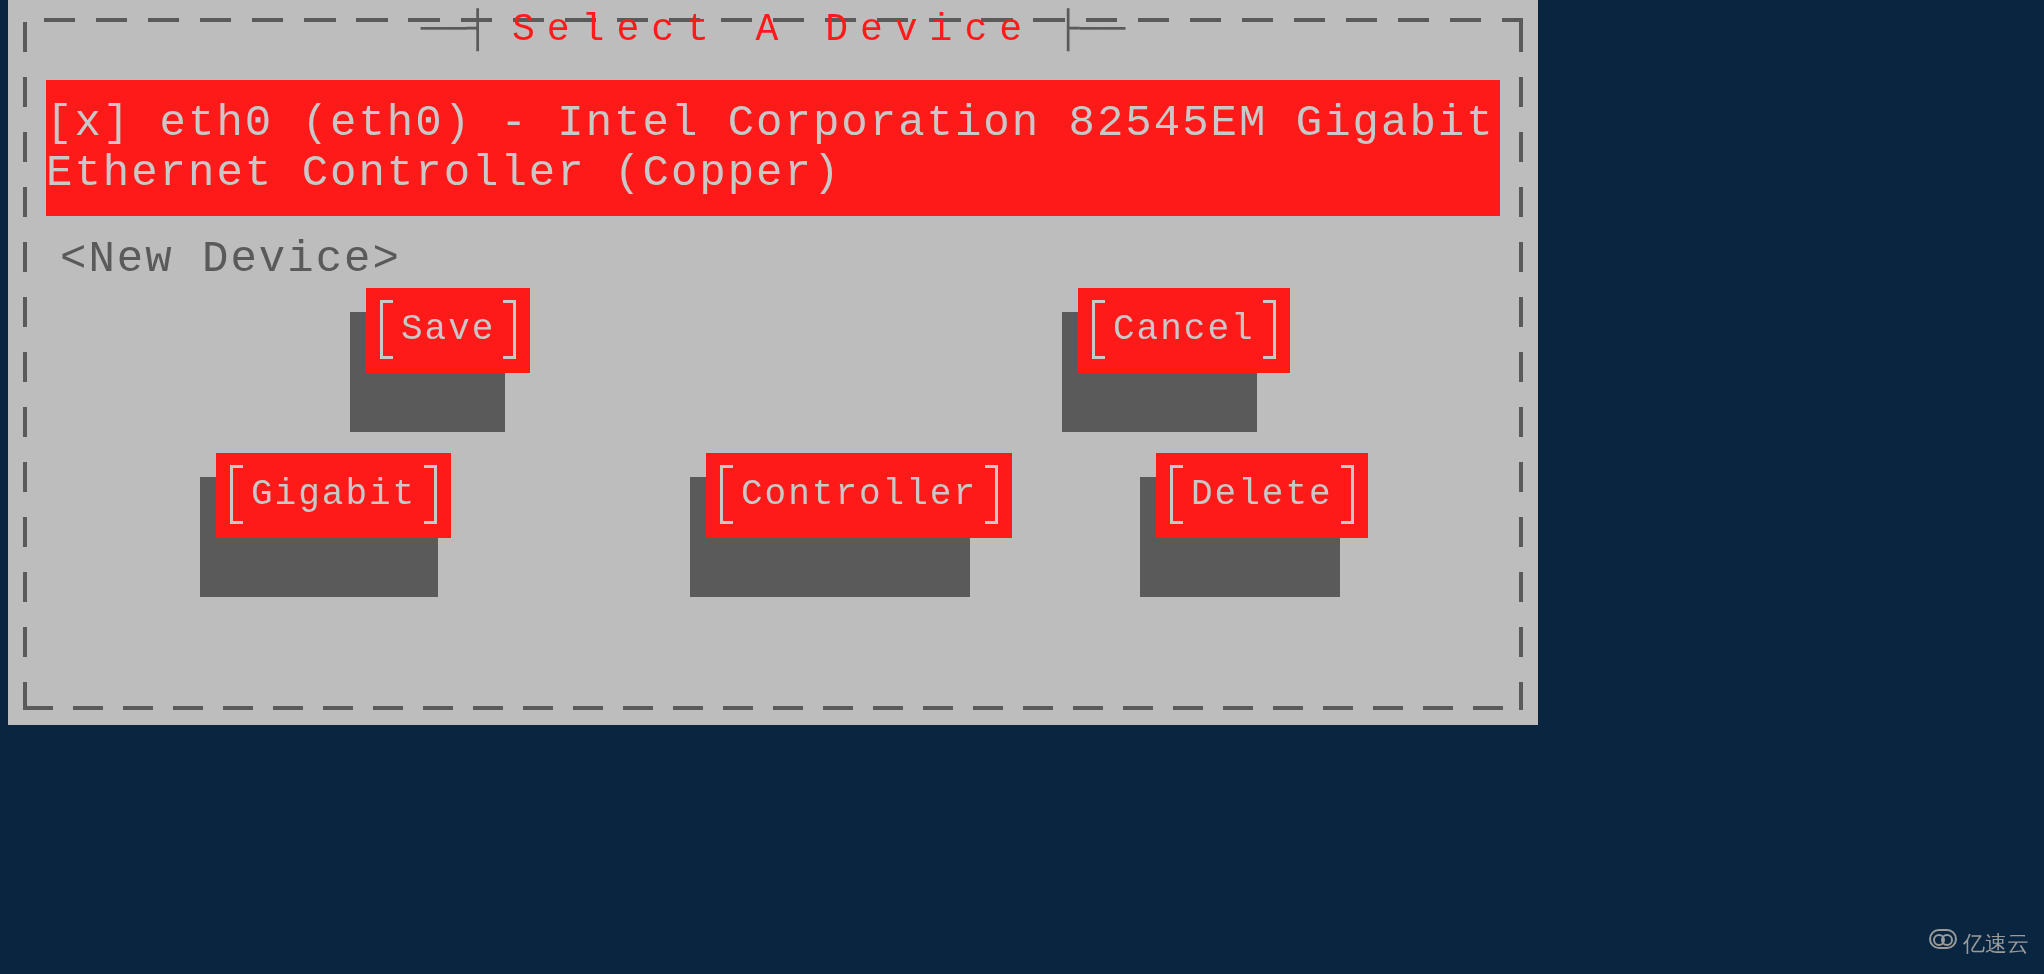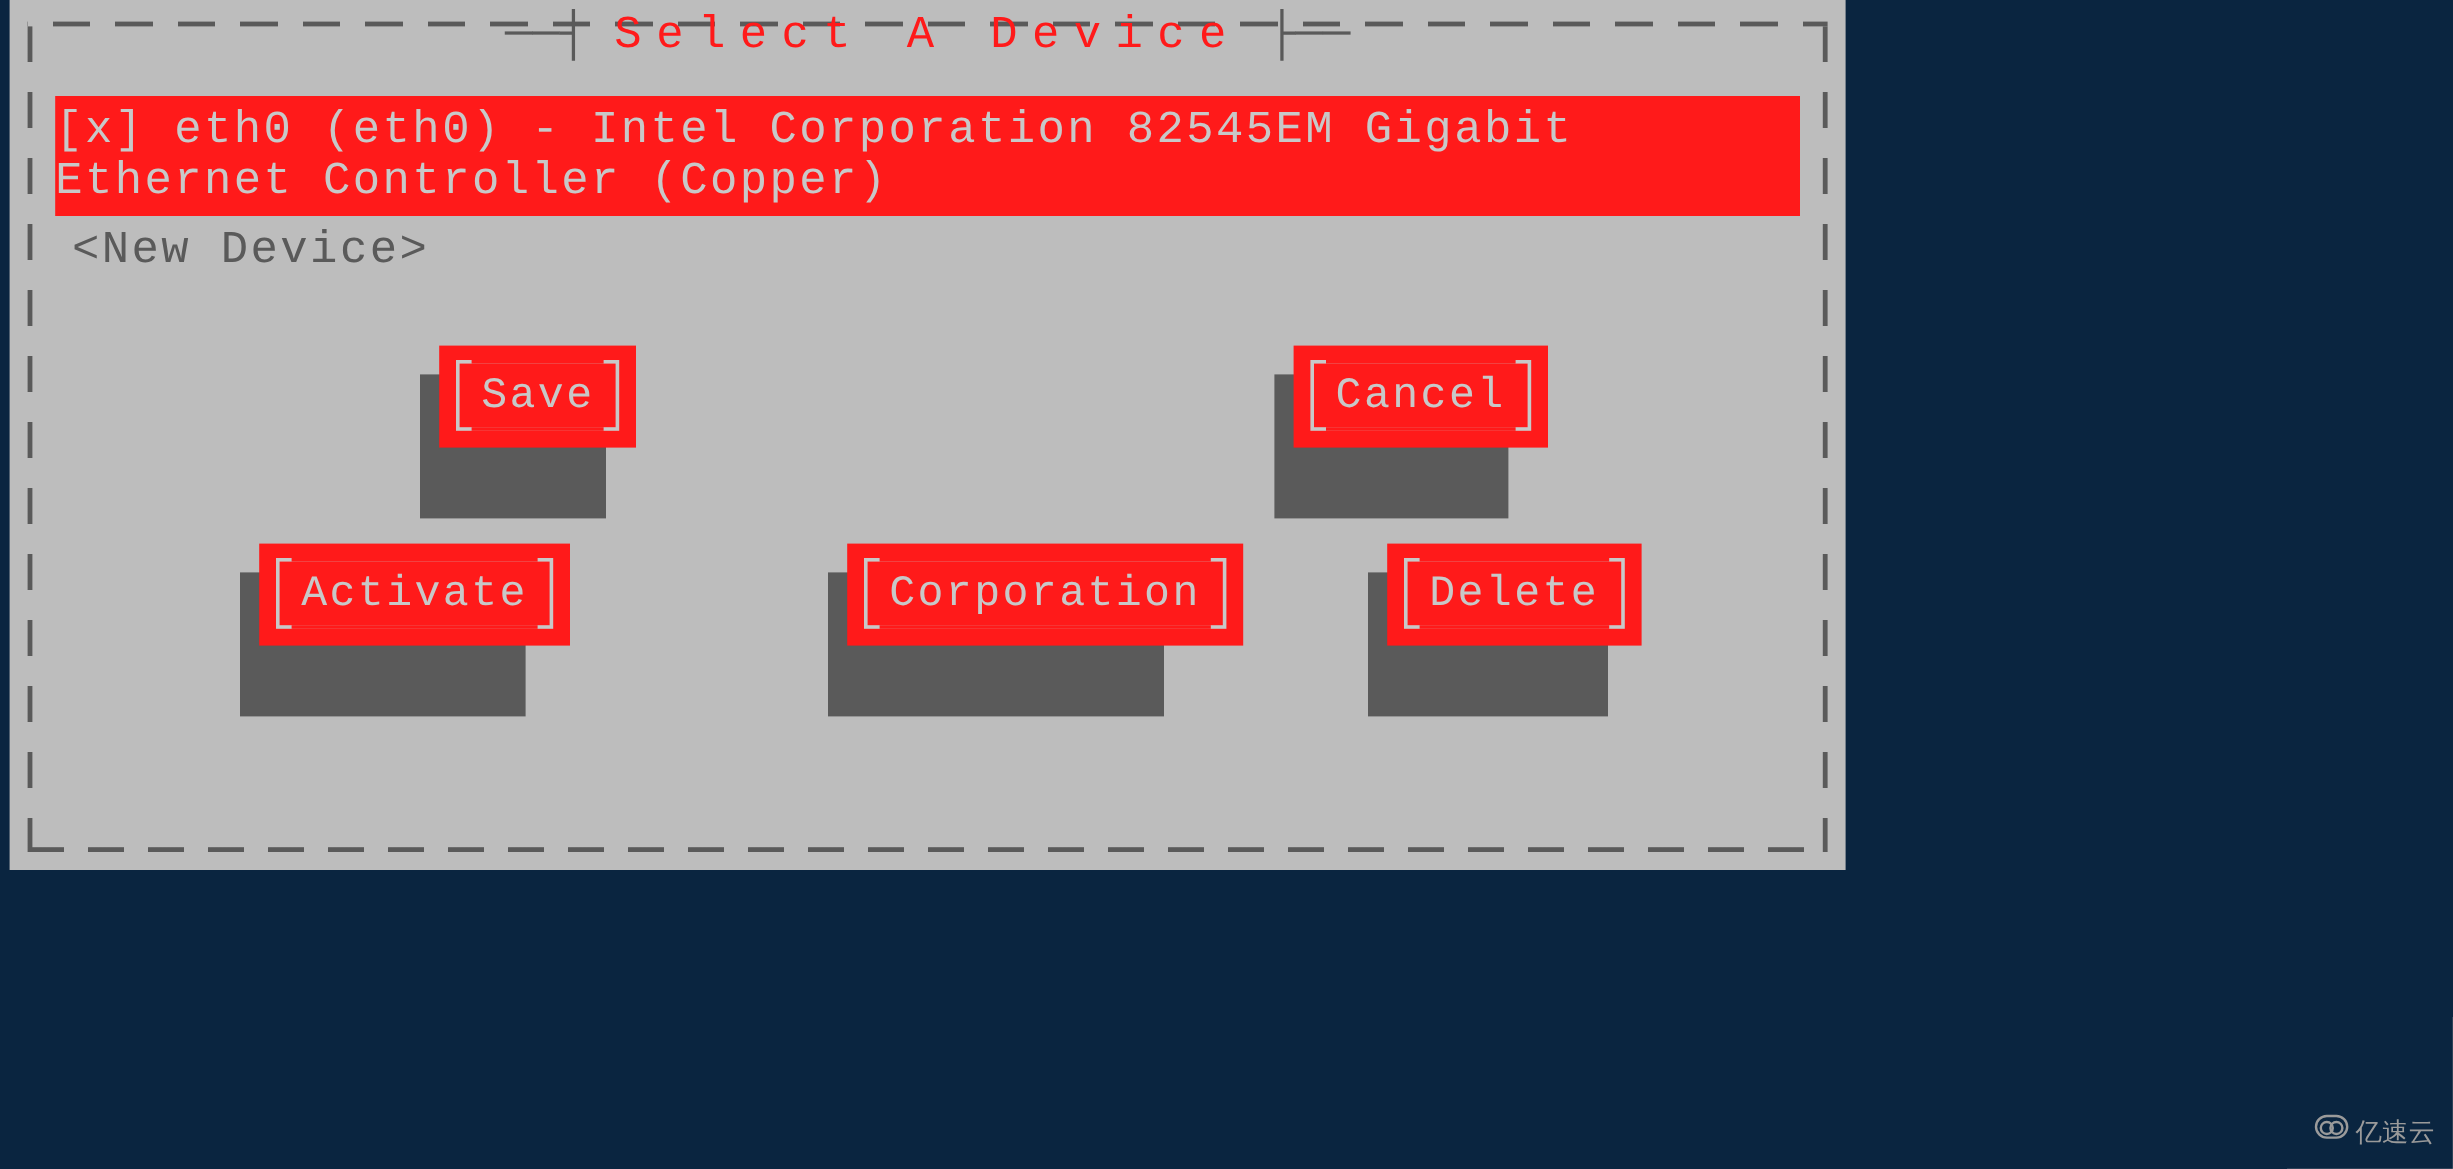--- a/index.html
+++ b/index.html
@@ -86,23 +86,23 @@
     }
     
     .content {
       position: absolute;
       top: 80px;
       left: 38px;
       right: 38px;
     }
     
     .device-line {
-      font-size: 38px;
+      font-size: 44px;
       letter-spacing: 2px;
-      padding: 7px 0;
+      padding: 18px 0;
     }
     
     .device-selected {
       background: #ff1a1a;
       color: #c8c8c8;
       display: inline-block;
       width: 100%;
     }
     
     .device-new {
@@ -257,28 +257,28 @@
     <div class="tui-button-shadow btn-cancel-shadow"></div>
     <div class="tui-button btn-cancel">
       <div class="tui-button-inner">
         <span>Cancel</span>
       </div>
     </div>
 
     <div class="tui-button-shadow btn-activate-shadow"></div>
     <div class="tui-button btn-activate">
       <div class="tui-button-inner">
-        <span>Activate</span>
+        <span>Gigabit</span>
       </div>
     </div>
 
     <div class="tui-button-shadow btn-deactivate-shadow"></div>
     <div class="tui-button btn-deactivate">
       <div class="tui-button-inner">
-        <span>Corporation</span>
+        <span>Controller</span>
       </div>
     </div>
 
     <div class="tui-button-shadow btn-delete-shadow"></div>
     <div class="tui-button btn-delete">
       <div class="tui-button-inner">
         <span>Delete</span>
       </div>
     </div>
 

